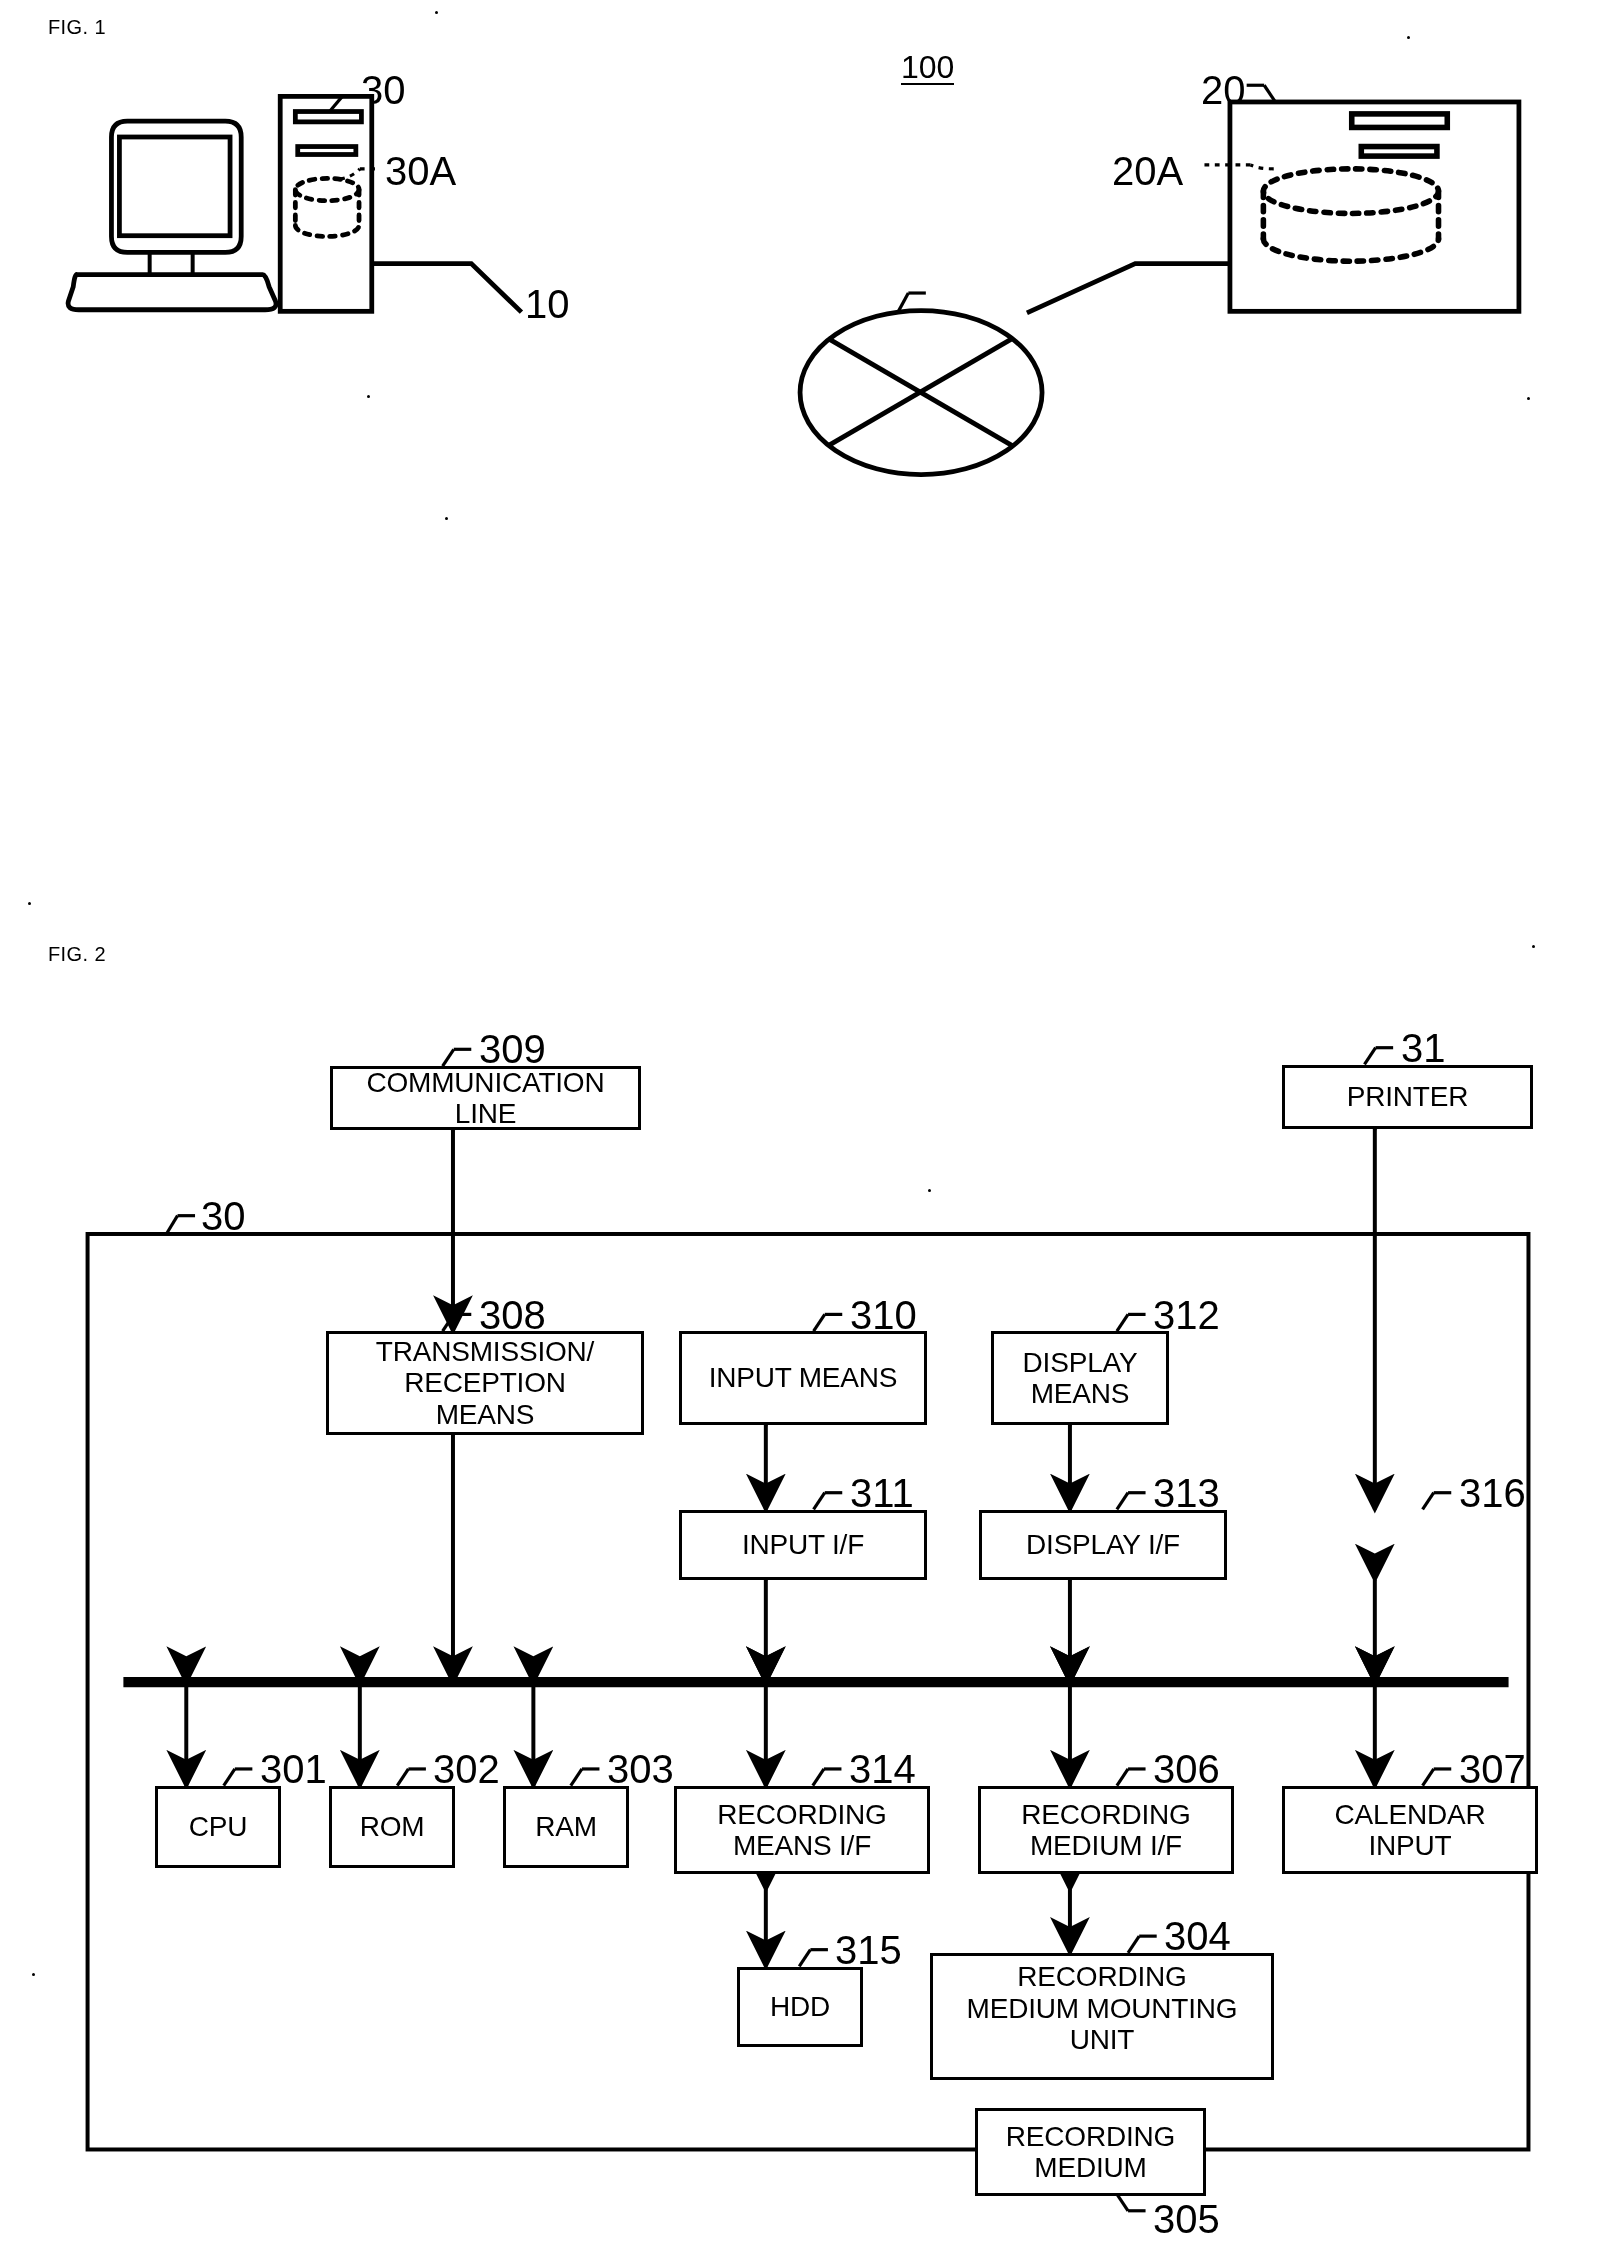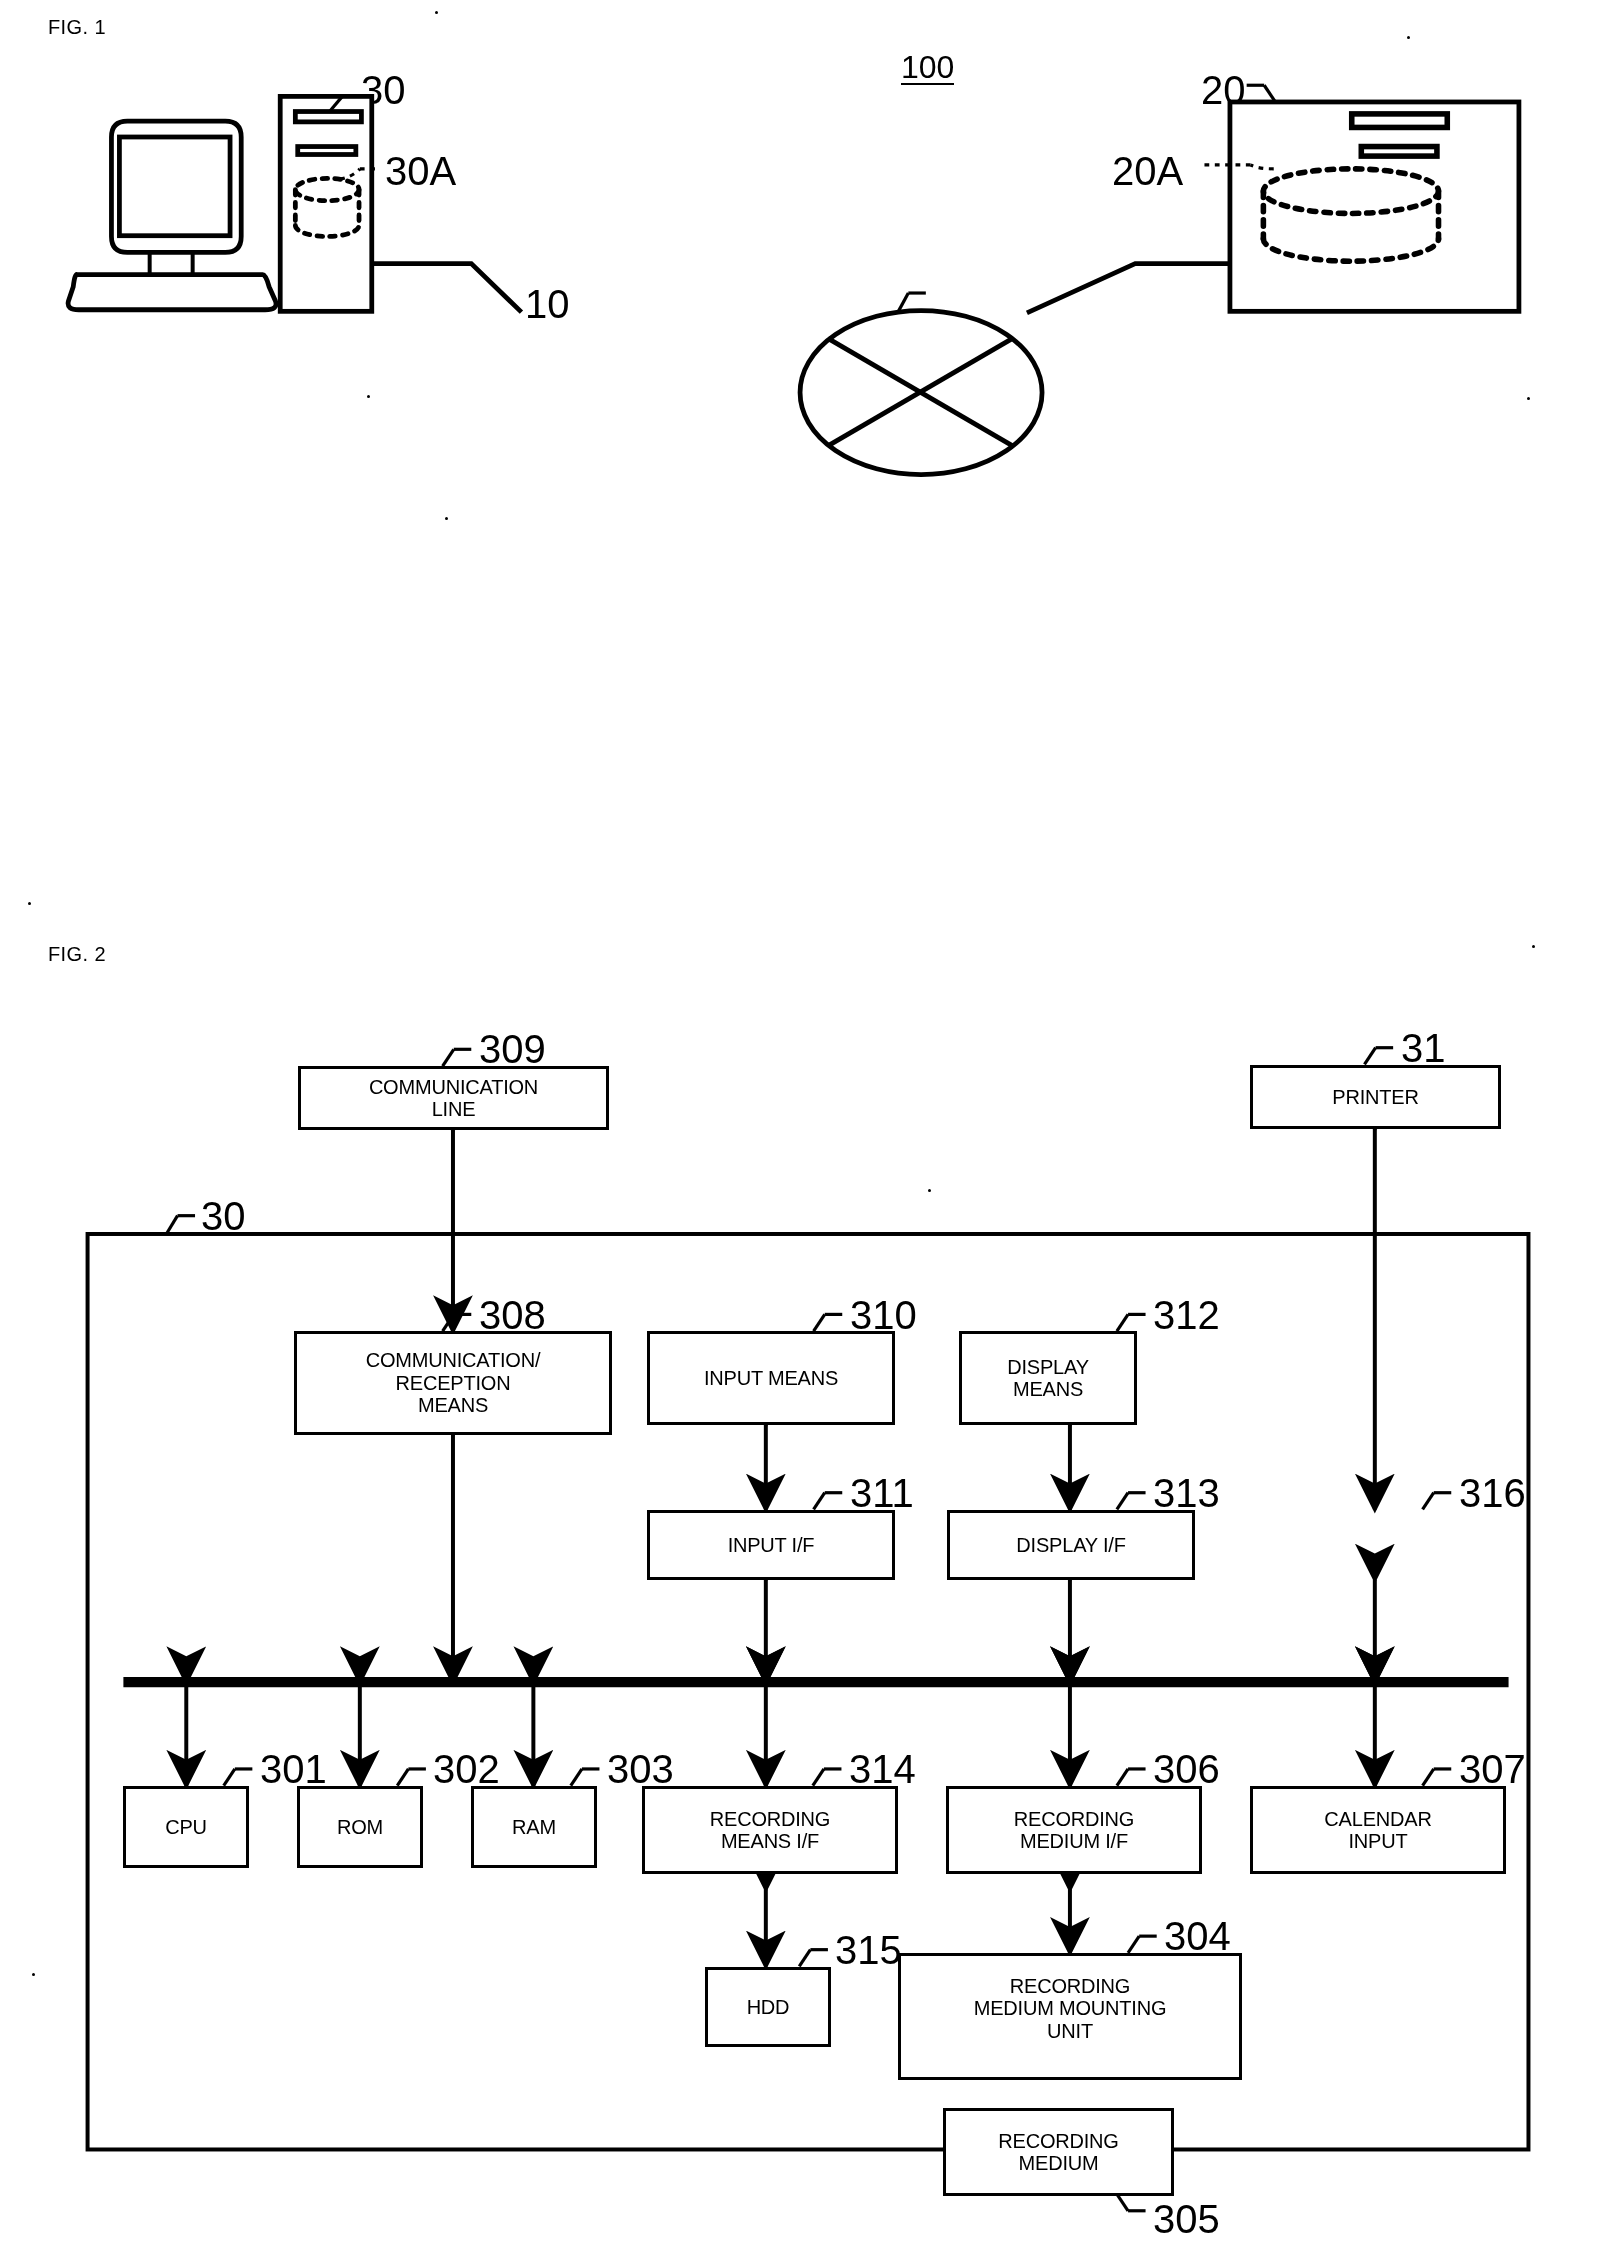--- a/index.html
+++ b/index.html
@@ -54,24 +54,25 @@
   }
   .box {
     position: absolute;
     border: 3.2px solid #000;
     background: #fff;
     box-sizing: border-box;
     display: flex;
     align-items: center;
     justify-content: center;
     text-align: center;
-    font-size: 20px;
+    font-size: 28px;
     line-height: 1.12;
     letter-spacing: -0.2px;
     color: #000;
+    margin-left: 32px;
   }
   .box-text { display: block; padding: 0 4.8px; }
   .speck {
     position: absolute;
     width: 3.2px; height: 3.2px;
     background: #000;
     border-radius: 50%;
   }
 </style>
 </head>
@@ -241,21 +242,21 @@
       <span>LINE</span>
     </span>
   </div>
 
   <div class="box" style="left:1250px; top:1065px; width:251px; height:64px;">
     <span class="box-text">PRINTER</span>
   </div>
 
   <div class="box" style="left:294px; top:1331px; width:318px; height:104px;">
     <span class="box-text">
-      <span>COMMUNICATION/</span><br>
+      <span>TRANSMISSION/</span><br>
       <span>RECEPTION</span><br>
       <span>MEANS</span>
     </span>
   </div>
 
   <div class="box" style="left:647px; top:1331px; width:248px; height:94px;">
     <span class="box-text">INPUT MEANS</span>
   </div>
 
   <div class="box" style="left:959px; top:1331px; width:178px; height:94px;">

